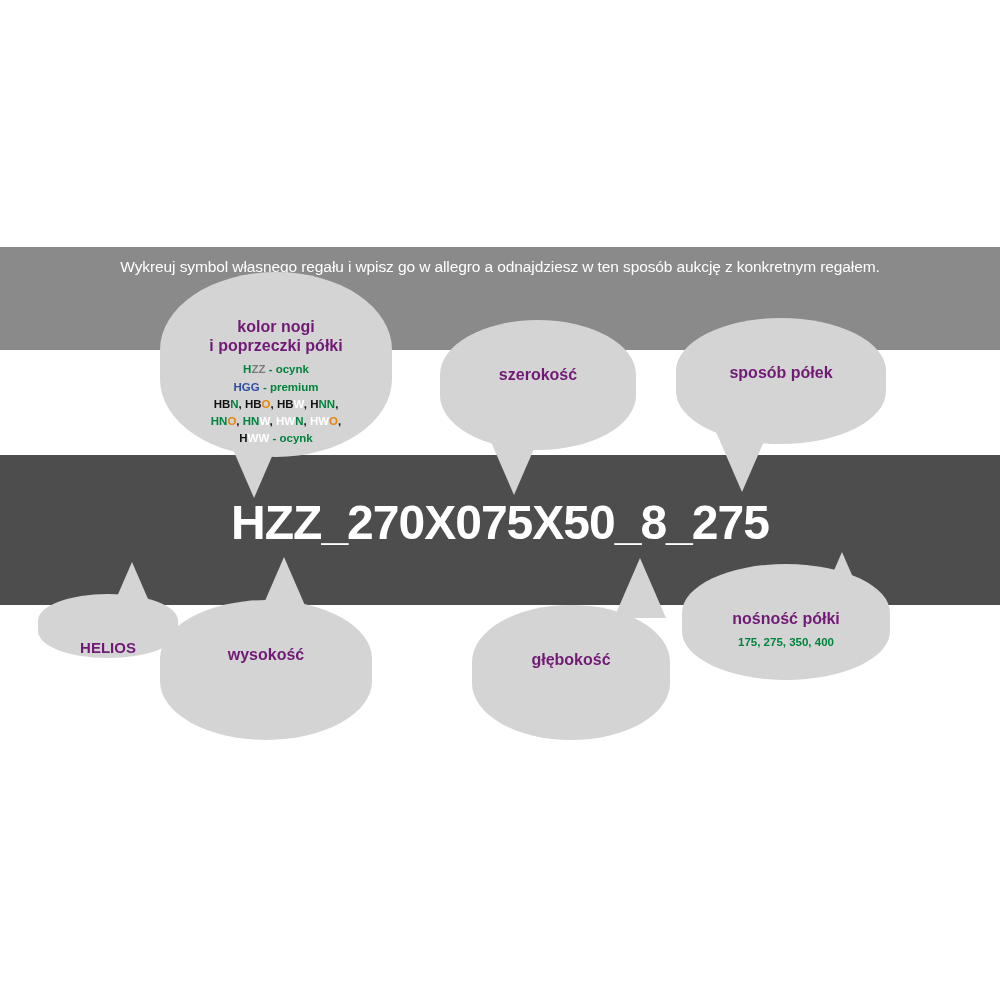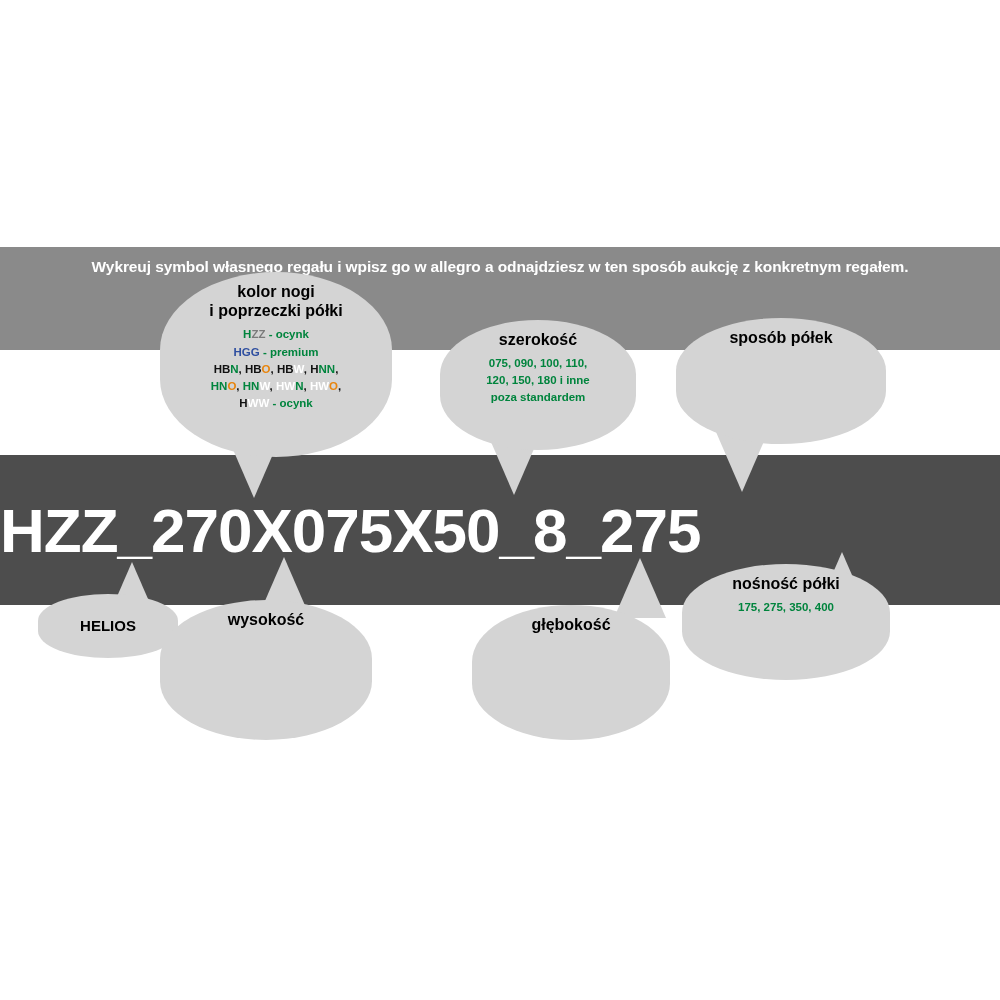--- a/index.html
+++ b/index.html
@@ -27,52 +27,54 @@
 
   
   .headline {
     position: absolute;
     top: 256px;
     left: 60px;
     width: 880px;
     text-align: center;
     color: #ffffff;
     font-size: 15.5px;
-    font-weight: bold;
+    font-weight: normal;
     line-height: 1.42;
     letter-spacing: -0.1px;
   }
 
   
   .symbol {
     position: absolute;
     top: 495px;
     left: 0;
     width: 1000px;
+    text-align: center;
     color: #ffffff;
-    font-size: 62px;
+    font-size: 48px;
     font-weight: bold;
     letter-spacing: -1px;
   }
 
   
   .bubble {
     position: absolute;
     background: #d4d4d4;
     border-radius: 50% / 42%;
     box-sizing: border-box;
     text-align: center;
     padding: 10px 8px;
   }
   .bubble .title {
-    color: #000000;
+    color: #701a75;
     font-weight: bold;
     font-size: 16px;
     line-height: 1.2;
     margin-bottom: 6px;
+    margin-top: 35px;
   }
   .bubble .body {
     color: #00843d;
     font-weight: bold;
     font-size: 11.5px;
     line-height: 1.45;
   }
   .bubble.small .title {
     font-size: 15px;
     margin-bottom: 0;
@@ -124,34 +126,29 @@
     <div class="codeline"><span class="c-blue">HGG</span><span class="c-green"> - premium</span></div>
     <div class="codeline"><span class="c-black">HB</span><span class="c-green">N</span><span class="c-black">, HB</span><span class="c-orange">O</span><span class="c-black">, HB</span><span class="c-white">W</span><span class="c-black">, H</span><span class="c-green">NN</span><span class="c-black">,</span></div>
     <div class="codeline"><span class="c-green">HN</span><span class="c-orange">O</span><span class="c-black">, </span><span class="c-green">HN</span><span class="c-white">W</span><span class="c-black">, </span><span class="c-white">HW</span><span class="c-green">N</span><span class="c-black">, </span><span class="c-white">HW</span><span class="c-orange">O</span><span class="c-black">,</span></div>
     <div class="codeline"><span class="c-black">H</span><span class="c-white">WW</span><span class="c-green"> - ocynk</span></div>
   </div>
 </div>
 
 <div class="tail tail-down" style="left:488px; top:435px;"></div>
 <div class="bubble" style="left:440px; top:320px; width:196px; height:130px;">
   <div class="title">szerokość</div>
-  <div class="body">
-    <div>075, 090, 100, 110,</div>
-    <div>120, 150, 180  i inne</div>
-    <div>poza standardem</div>
-  </div>
 </div>
 
 <div class="tail tail-down" style="left:716px; top:432px;"></div>
 <div class="bubble" style="left:676px; top:318px; width:210px; height:126px;">
   <div class="title">sposób półek</div>
 </div>
 
 <div class="tail tail-up" style="left:106px; top:562px;"></div>
-<div class="bubble small" style="left:38px; top:594px; width:140px; height:64px; display:flex; align-items:center; justify-content:center;">
+<div class="bubble small" style="left:38px; top:594px; width:140px; height:64px; display:flex; align-items:flex-start; justify-content:center;">
   <div class="title">HELIOS</div>
 </div>
 
 <div class="tail tail-up" style="left:258px; top:557px;"></div>
 <div class="bubble" style="left:160px; top:600px; width:212px; height:140px;">
   <div class="title">wysokość</div>
 </div>
 
 <div class="tail tail-up" style="left:614px; top:558px;"></div>
 <div class="bubble" style="left:472px; top:605px; width:198px; height:135px;">

